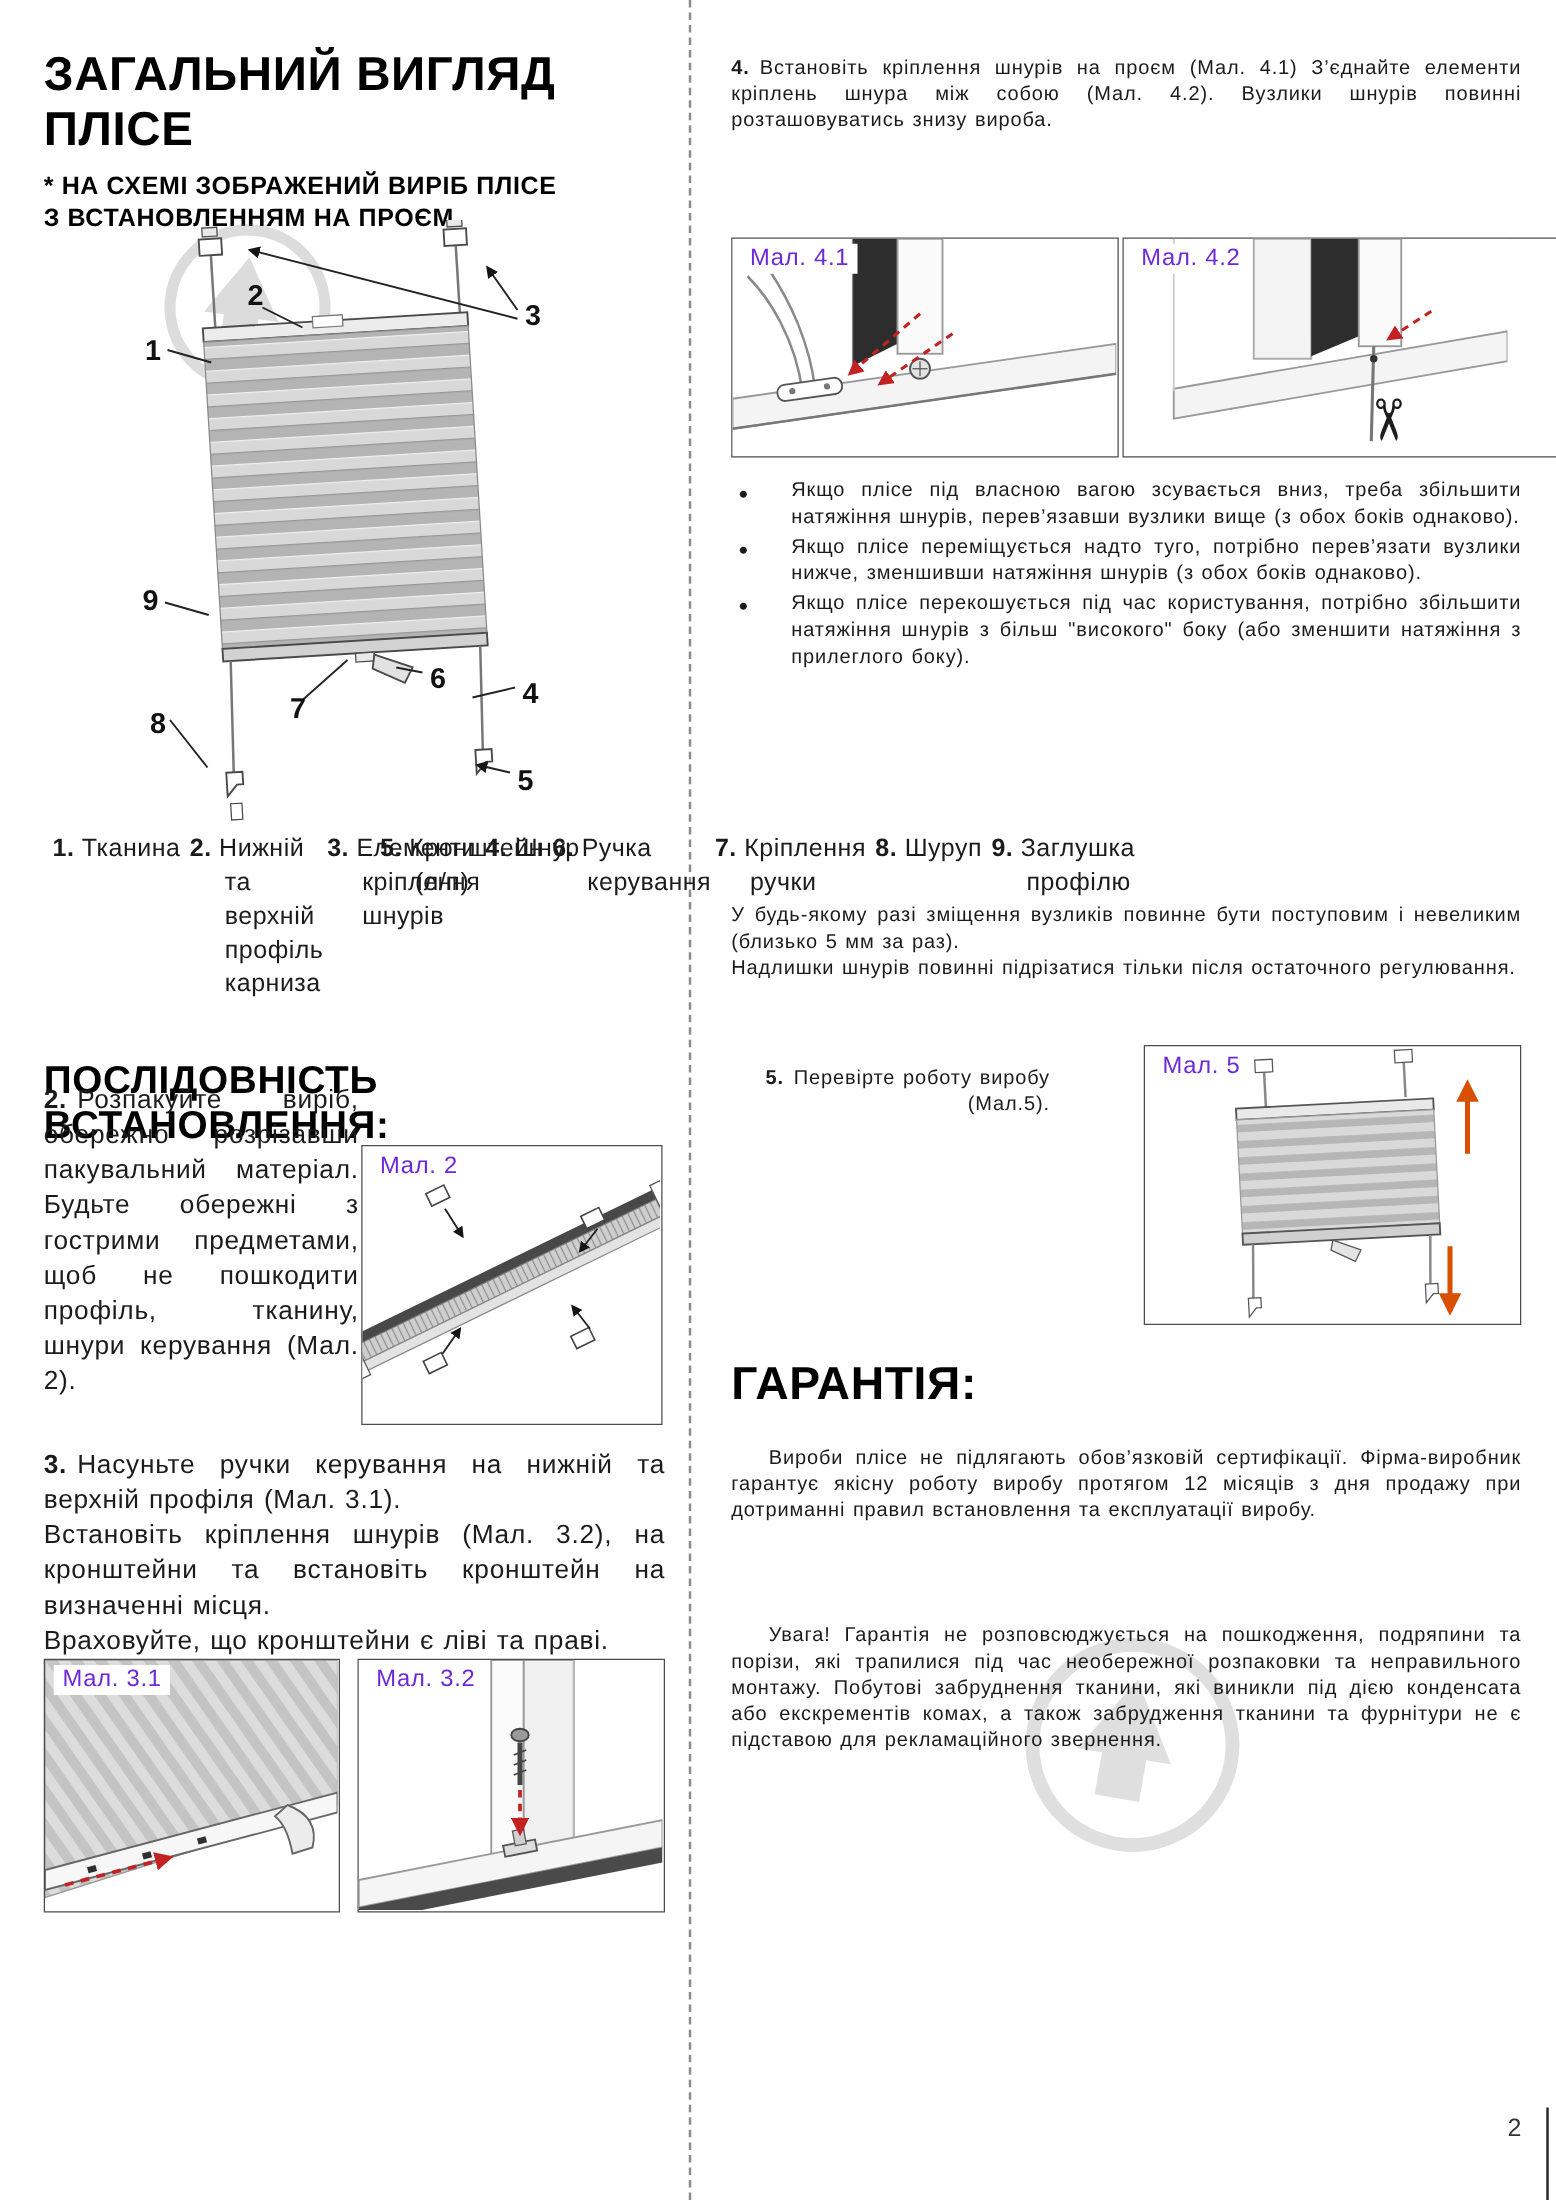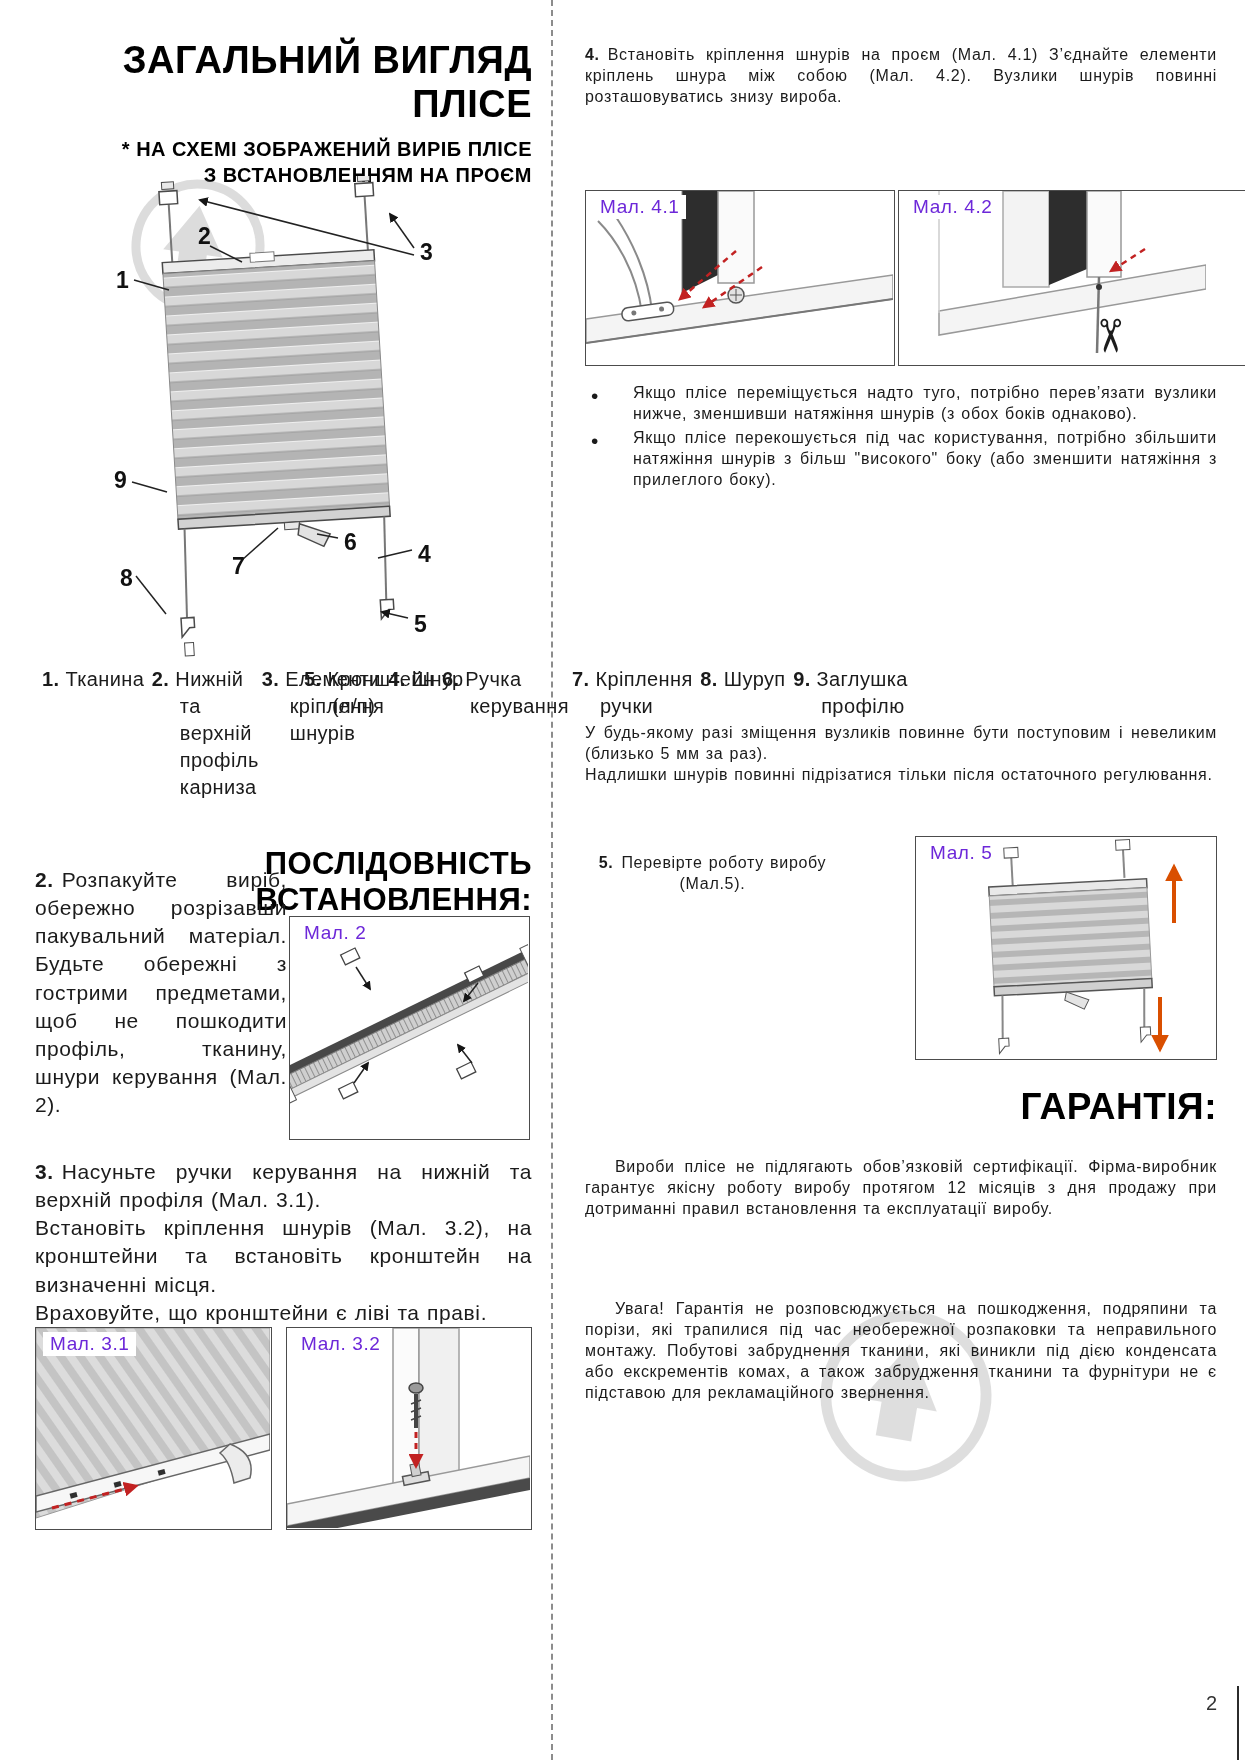--- a/index.html
+++ b/index.html
@@ -1,20 +1,20 @@
 <!DOCTYPE html>
 <html><head>
 <meta charset="utf-8">
 <style>
   *{margin:0;padding:0;box-sizing:border-box}
   html,body{background:#ffffff}
   .page{position:relative;width:1245px;height:1760px;background:#fff;overflow:hidden;
         font-family:"Liberation Sans",sans-serif;color:#1b1b1b}
   .abs{position:absolute}
-  .center{text-align:right}
+  .center{text-align:left}
   .h-big{font-weight:700;color:#000;letter-spacing:0.5px}
   .body-txt{font-size:21px;line-height:1.34;letter-spacing:0.6px;text-align:justify;word-spacing:1px}
   .body-txt-r{font-size:16px;line-height:1.32;letter-spacing:0.7px;text-align:justify;word-spacing:1px}
   .stepnum{font-weight:700;margin-right:8px}
   .indent{text-indent:30px}
   .legend{display:flex;font-size:20px;line-height:1.35;letter-spacing:0.4px}
   .legend-col{display:flex;flex-direction:row;gap:3px}
   .legend-item{padding-left:28px;text-indent:-28px}
   .legend-item b{font-weight:700}
   .figbox{position:absolute;border:1.5px solid #4c4c4c;background:#fff}
@@ -278,34 +278,38 @@
       <line x1="200" y1="86" x2="198" y2="162" stroke="#777" stroke-width="2.5"></line>
       <circle cx="200" cy="96" r="3" fill="#333"></circle>
       <line x1="246" y1="58" x2="212" y2="80" stroke="#c22222" stroke-width="2.5" stroke-dasharray="6 5" marker-end="url(#arrR42)"></line>
       <text x="200" y="150" font-size="46" text-anchor="middle" fill="#1c1c1c" transform="rotate(90 200 145)">✂</text>
     </svg>
   </figure>
 
   <div class="abs" style="left:585px;top:382px;width:632px">
     <div class="bullet-row">
       <div class="bullet-dot"></div>
+      <div class="bullet-text body-txt-r">Якщо плісе під власною вагою зсувається вниз, треба збільшити натяжіння шнурів, перев’язавши вузлики вище (з обох боків однаково).</div>
+    </div>
+    <div class="bullet-row">
+      <div class="bullet-dot"></div>
       <div class="bullet-text body-txt-r">Якщо плісе переміщується надто туго, потрібно перев’язати вузлики нижче, зменшивши натяжіння шнурів (з обох боків однаково).</div>
     </div>
     <div class="bullet-row">
       <div class="bullet-dot"></div>
       <div class="bullet-text body-txt-r">Якщо плісе перекошується під час користування, потрібно збільшити натяжіння шнурів з більш "високого" боку (або зменшити натяжіння з прилеглого боку).</div>
     </div>
   </div>
 
   <div class="abs body-txt-r" style="left:585px;top:722px;width:632px">
     <div>У будь-якому разі зміщення вузликів повинне бути поступовим і невеликим (близько 5 мм за раз).</div>
     <div>Надлишки шнурів повинні підрізатися тільки після остаточного регулювання.</div>
   </div>
 
-  <p class="abs body-txt-r" style="left:585px;top:852px;width:255px;text-align:center">
+  <p class="abs body-txt-r" style="left:585px;top:852px;width:255px;text-align:right">
     <b class="stepnum">5.</b><span>Перевірте роботу виробу (Мал.5).</span>
   </p>
 
   <figure class="figbox" style="left:915px;top:836px;width:302px;height:224px">
     <figcaption class="figcap">Мал. 5</figcaption>
     <svg width="299" height="221" viewBox="0 0 299 221">
       <defs>
         <pattern id="pl5" width="10" height="13" patternUnits="userSpaceOnUse">
           <rect width="10" height="13" fill="#d9d9d9"></rect>
           <rect y="7" width="10" height="6" fill="#b6b6b6"></rect>

